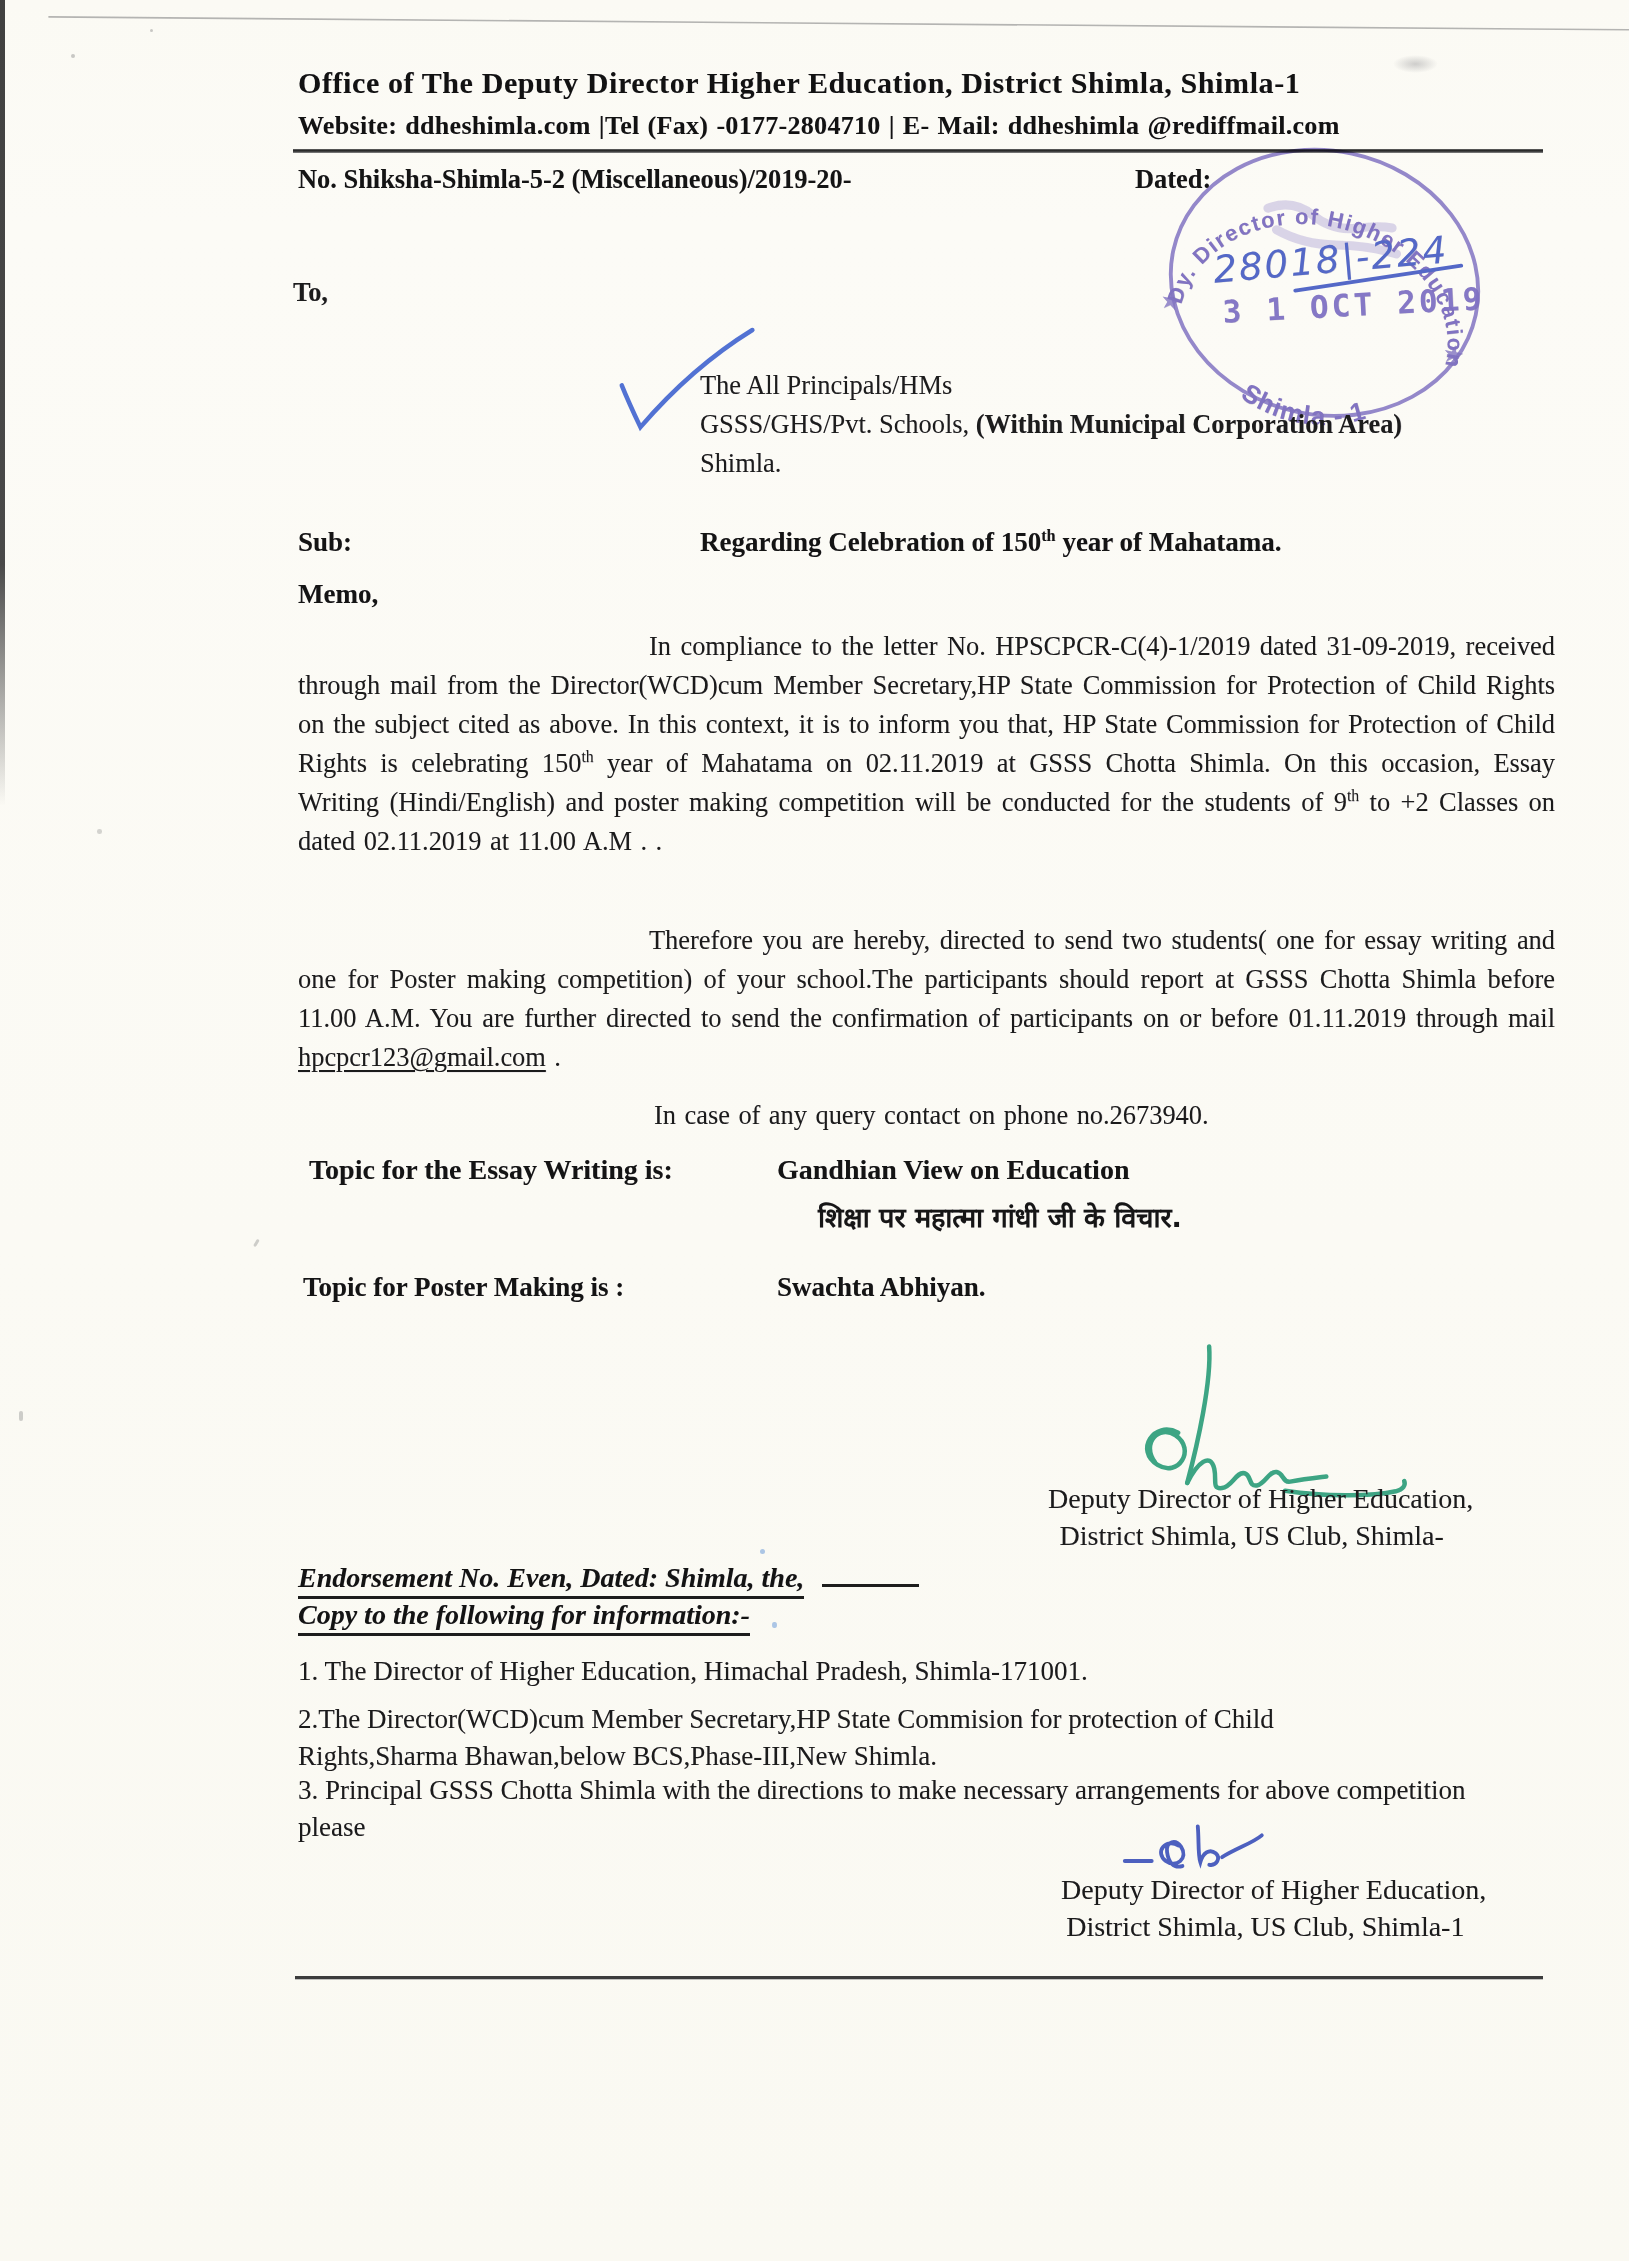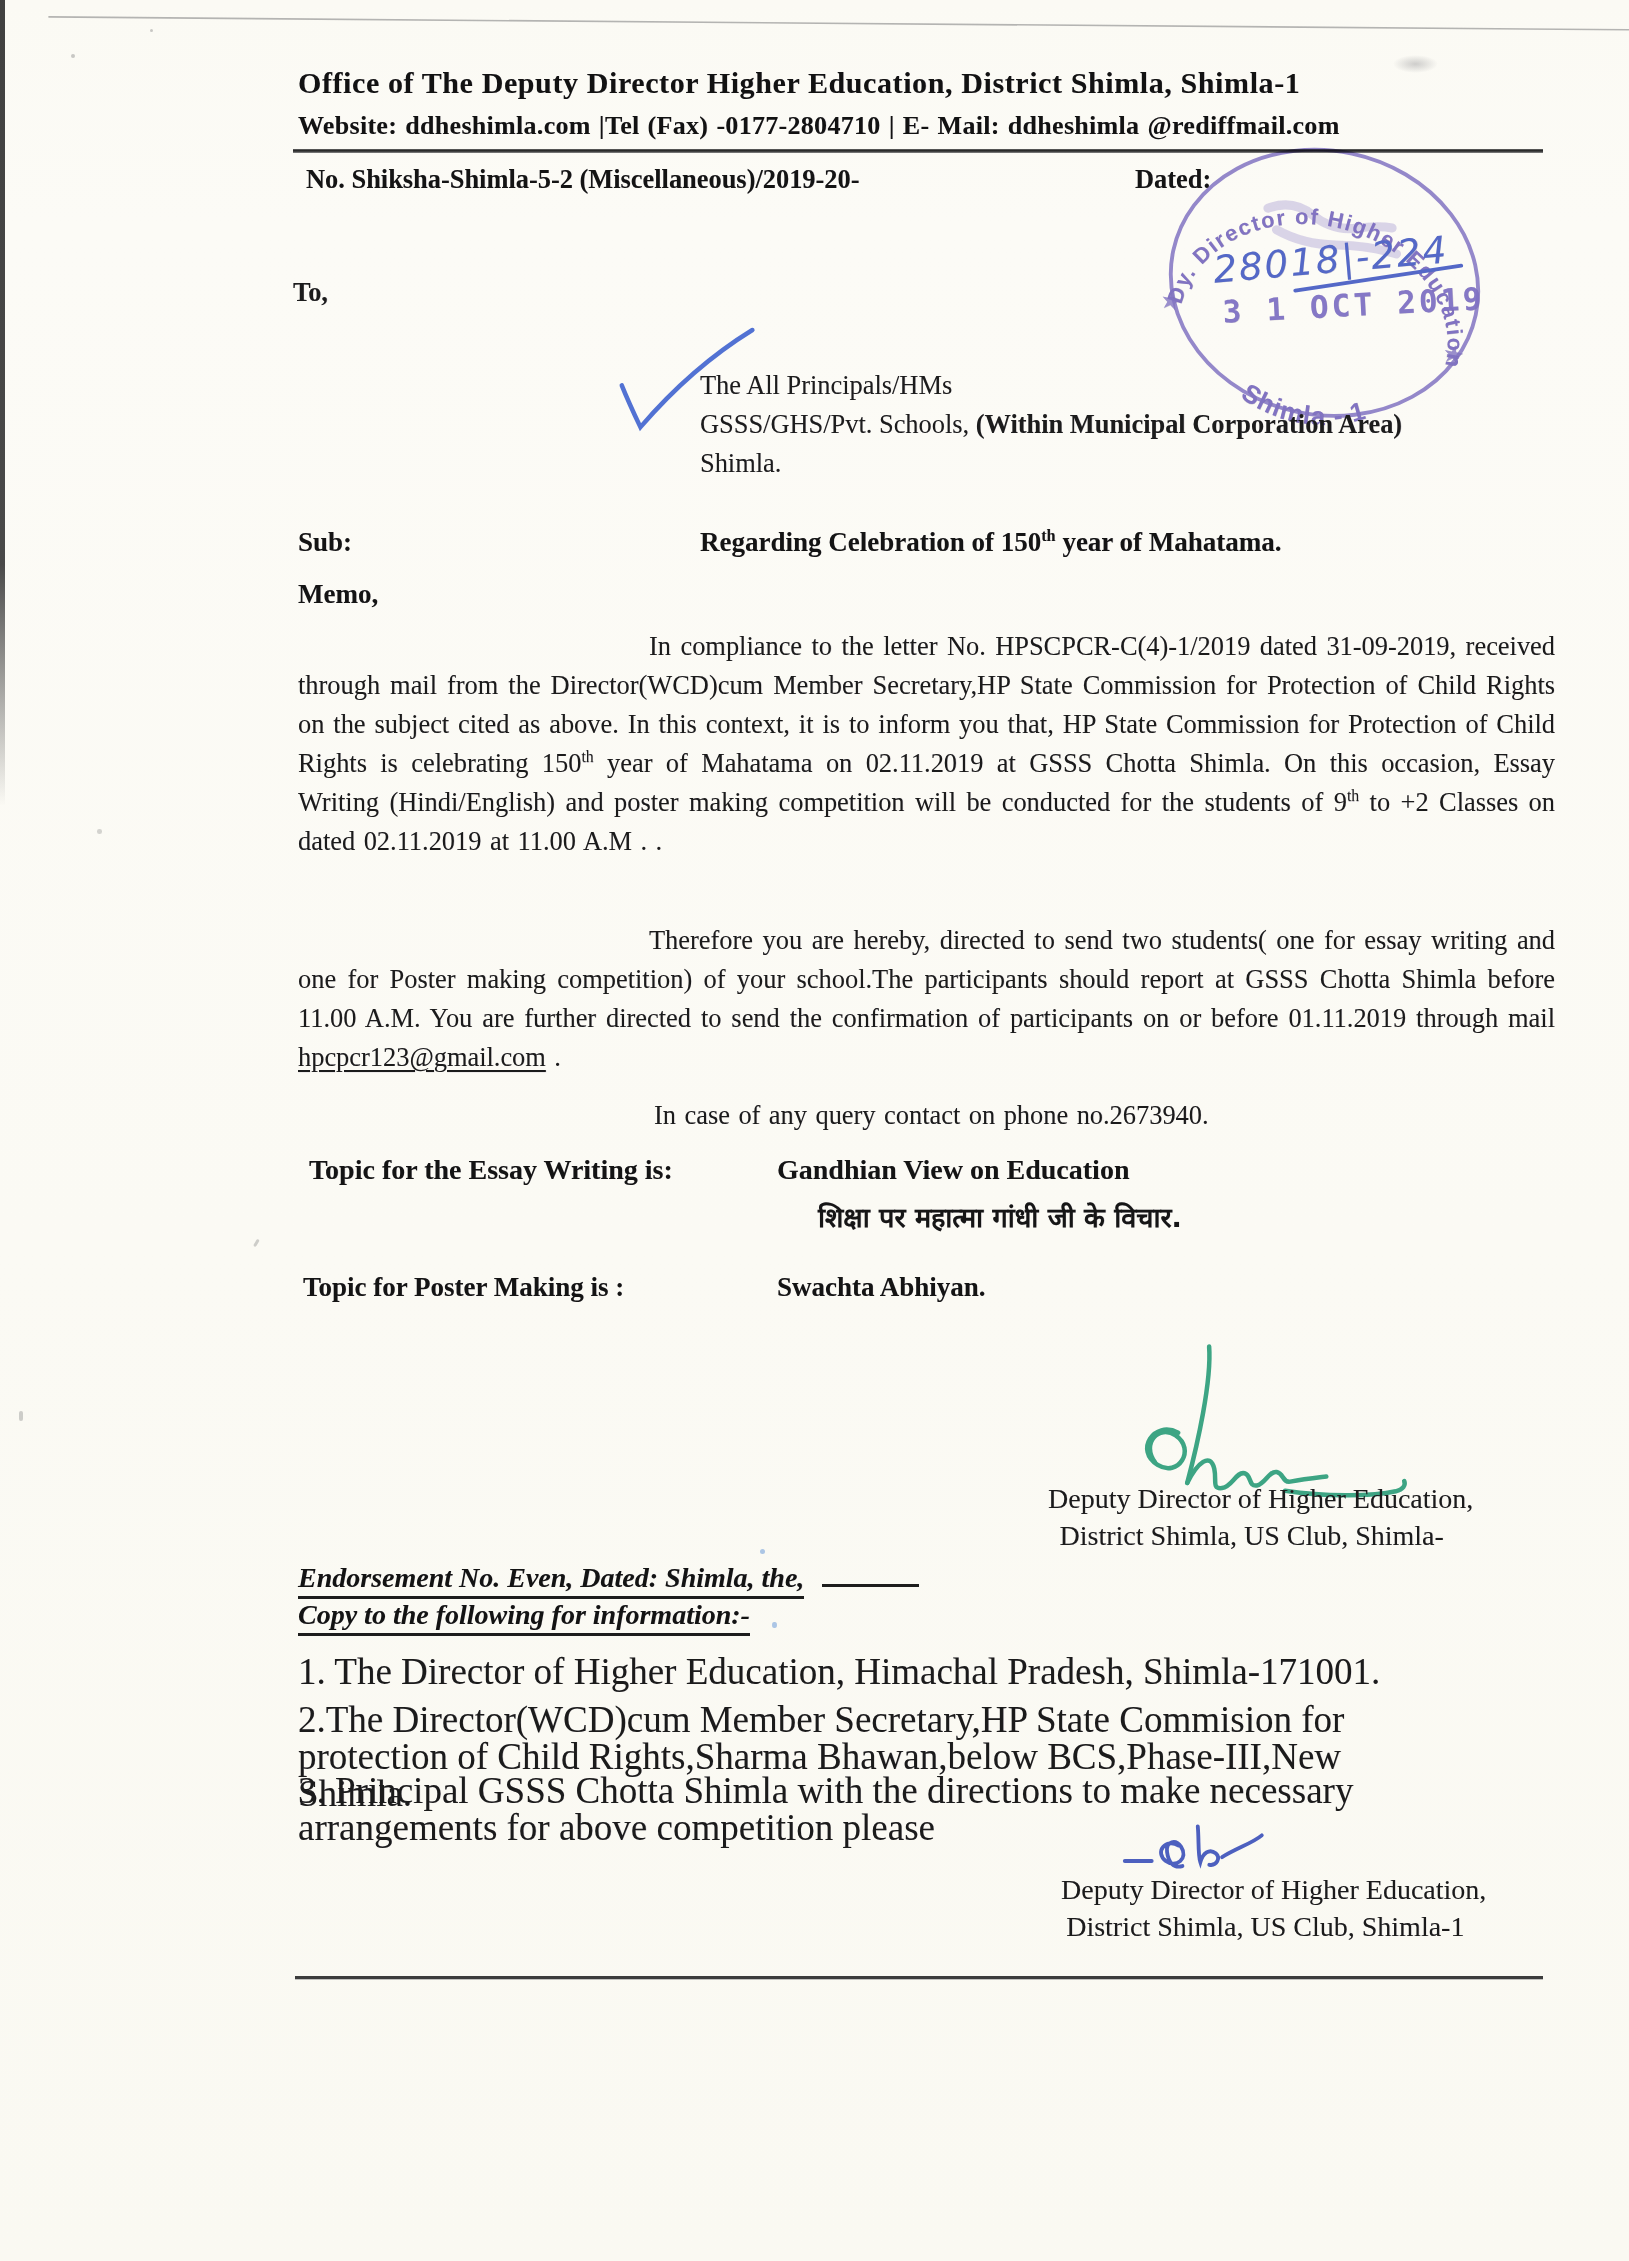--- a/index.html
+++ b/index.html
@@ -19,21 +19,21 @@
   .bodytxt{font-size:26.4px;line-height:39px;text-align:justify;color:#1b1b1b;word-spacing:1.9px;}
   .indent{text-indent:351px;}
   .addr{font-size:26.4px;line-height:39px;}
   .lbl{font-size:27px;font-weight:bold;color:#141414;}
   .topiclbl{font-size:28px;font-weight:bold;color:#141414;}
   .hindi{font-family:"DejaVu Sans",sans-serif;font-size:27px;font-weight:bold;color:#161616;margin-left:44px;}
   .sig{font-size:28px;line-height:37px;color:#1b1b1b;}
   .endors{font-size:28px;font-weight:bold;font-style:italic;color:#131313;}
   .endors .u{display:inline-block;border-bottom:3.2px solid #1d1d1d;padding-bottom:1.9px;}
   .blankline{display:inline-block;width:97px;border-bottom:3.2px solid #1d1d1d;margin-left:18px;vertical-align:baseline;height:26px;}
-  .copytxt{font-size:37px;line-height:37px;color:#1b1b1b;}
+  .copytxt{font-size:27px;line-height:37px;color:#1b1b1b;}
   .rule{height:3.2px;background:#3c3c3c;box-shadow:0 0.6px 0 #9a9a9a;}
   sup{font-size:.6em;line-height:0;vertical-align:super;}
   .email{text-decoration:underline;text-underline-offset:3.9px;text-decoration-thickness:1.9px;}
   .speck{position:absolute;border-radius:50%;background:#8a8a8a;opacity:.45;}
   .bluespeck{position:absolute;border-radius:50%;background:#6b9bd8;opacity:.55;}
   .smudge{position:absolute;width:45px;height:18px;border-radius:50%;
     background:radial-gradient(closest-side,rgba(120,120,125,.35),rgba(120,120,125,0));}
   svg{display:block;}
 </style>
 </head>
@@ -51,21 +51,21 @@
   <div class="speck" style="left:19.3px;top:1411px;width:3.9px;height:10.3px;border-radius:1.9px;opacity:.4;"></div>
   <div class="speck" style="left:255px;top:1239px;width:3.2px;height:7.7px;border-radius:1.9px;transform:rotate(30deg);opacity:.4;"></div>
   <div class="smudge" style="left:1393px;top:55px;"></div>
   <div class="bluespeck" style="left:760px;top:1549px;width:5.2px;height:5.2px;"></div>
   <div class="bluespeck" style="left:772px;top:1622px;width:4.5px;height:6.4px;"></div>
 
   <div class="abs title nowrap" style="left:298px;top:66px;">Office of The Deputy Director Higher Education, District Shimla, Shimla-1</div>
   <div class="abs contact nowrap" style="left:298px;top:111px;">Website: ddheshimla.com    |Tel (Fax) -0177-2804710 | E- Mail: ddheshimla @rediffmail.com</div>
   <div class="abs divider" style="left:293px;top:149px;width:1250px;"></div>
 
-  <div class="abs refline nowrap" style="left:298px;top:164px;margin-left:8px;">No. Shiksha-Shimla-5-2 (Miscellaneous)/2019-20-</div>
+  <div class="abs refline nowrap" style="left:298px;top:164px;">No. Shiksha-Shimla-5-2 (Miscellaneous)/2019-20-</div>
   <div class="abs refline nowrap" style="left:1135px;top:164px;">Dated:</div>
 
   <svg class="abs" style="left:1157px;top:141px;mix-blend-mode:multiply;opacity:.88;" width="335" height="290" viewBox="0 0 520 450">
     <defs>
       <path id="arcTop" d="M 50,300 A 210 170 0 1 1 470,305" fill="none"></path>
       <path id="arcBot" d="M 85,338 A 185 152 0 0 0 435,338" fill="none"></path>
     </defs>
     <g transform="rotate(12 260 220)">
       <ellipse cx="260" cy="220" rx="240" ry="205" fill="none" stroke="#7262c2" stroke-width="6" opacity=".85"></ellipse>
       <text font-family="Liberation Sans, sans-serif" font-size="34" font-weight="600" fill="#7262c2" letter-spacing="2.5">

